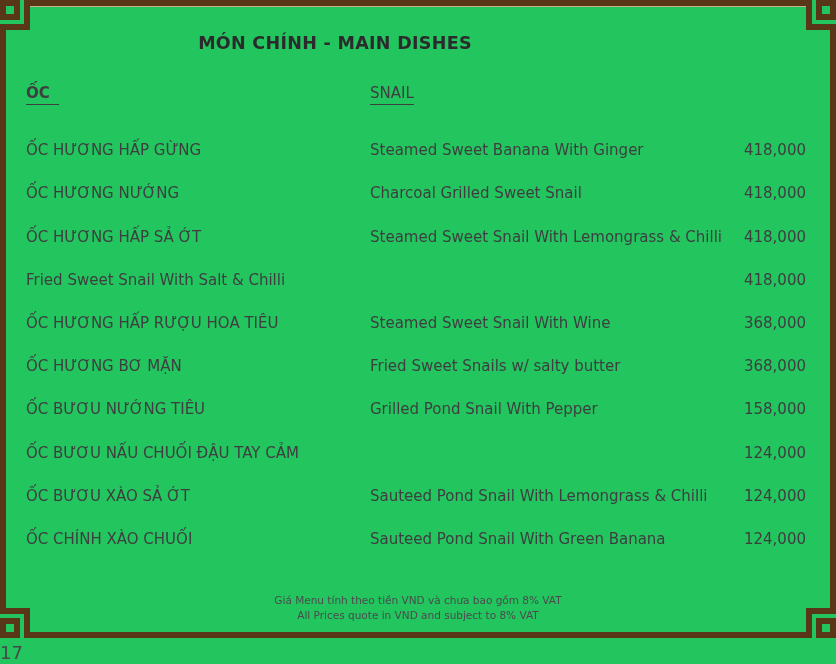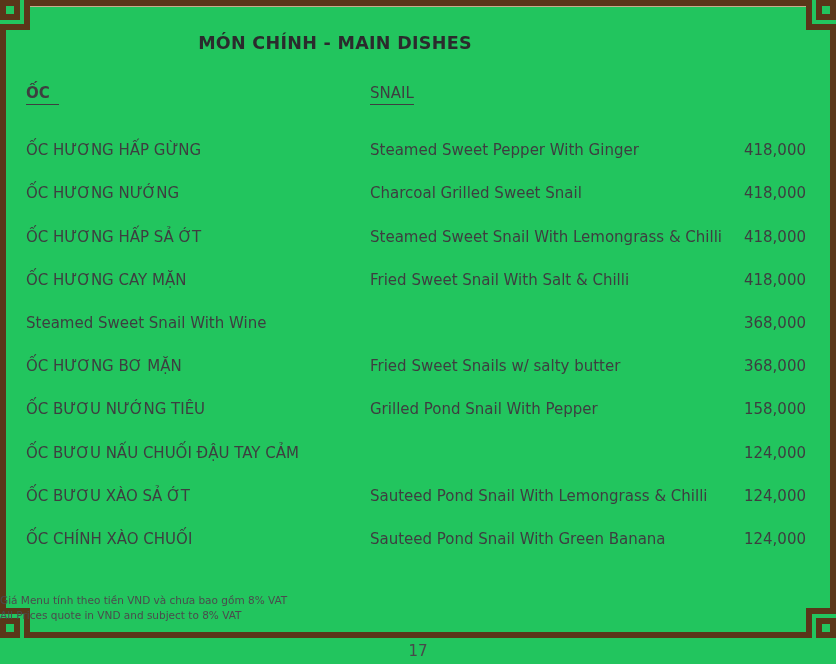--- a/index.html
+++ b/index.html
@@ -35,25 +35,25 @@
   }
   .col-header-vi{left:26px;padding-right:9px;font-weight:bold;}
   .col-header-en{left:370px;}
   .items{position:absolute;top:116px;left:26px;right:30px;}
   .row{display:flex;align-items:flex-end;height:43.2px;color:#3e3e40;font-size:15px;}
   .row .vi{flex:0 0 344px;white-space:nowrap;}
   .row .en{flex:1 1 auto;white-space:nowrap;}
   .row .price{flex:0 0 auto;margin-left:auto;text-align:right;}
   .footer{
     position:absolute;top:593px;left:0;right:0;
-    text-align:left;font-size:10.5px;line-height:14.5px;color:#4b4b4d;
+    text-align:center;font-size:10.5px;line-height:14.5px;color:#4b4b4d;
   }
   .page-number{
     position:absolute;top:642px;left:0;right:0;
-    text-align:center;font-size:15px;color:#48484a;
+    font-size:18px;color:#48484a;
   }
 </style>
 </head>
 <body>
 
 <div class="page">
 
   <div class="frame-line line-top"></div>
   <div class="top-accent"></div>
   <div class="frame-line line-bottom"></div>
@@ -86,43 +86,43 @@
   </div>
 
   <h1 class="title">MÓN CHÍNH - MAIN DISHES</h1>
 
   <span class="col-header col-header-vi">ỐC</span>
   <span class="col-header col-header-en">SNAIL</span>
 
   <div class="items" id="items">
     <div class="row">
       <span class="vi">ỐC HƯƠNG HẤP GỪNG</span>
-      <span class="en">Steamed Sweet Pepper With Ginger</span>
+      <span class="en">Steamed Sweet Banana With Ginger</span>
       <span class="price">418,000</span>
     </div>
 
     <div class="row">
       <span class="vi">ỐC HƯƠNG NƯỚNG</span>
       <span class="en">Charcoal Grilled Sweet Snail</span>
       <span class="price">418,000</span>
     </div>
 
     <div class="row">
       <span class="vi">ỐC HƯƠNG HẤP SẢ ỚT</span>
       <span class="en">Steamed Sweet Snail With Lemongrass &amp; Chilli</span>
       <span class="price">418,000</span>
     </div>
 
     <div class="row">
-      <span class="vi">ỐC HƯƠNG CAY MẶN</span>
       <span class="en">Fried Sweet Snail With Salt &amp; Chilli</span>
       <span class="price">418,000</span>
     </div>
 
     <div class="row">
+      <span class="vi">ỐC HƯƠNG HẤP RƯỢU HOA TIÊU</span>
       <span class="en">Steamed Sweet Snail With Wine</span>
       <span class="price">368,000</span>
     </div>
 
     <div class="row">
       <span class="vi">ỐC HƯƠNG BƠ MẶN</span>
       <span class="en">Fried Sweet Snails w/ salty butter</span>
       <span class="price">368,000</span>
     </div>
 

